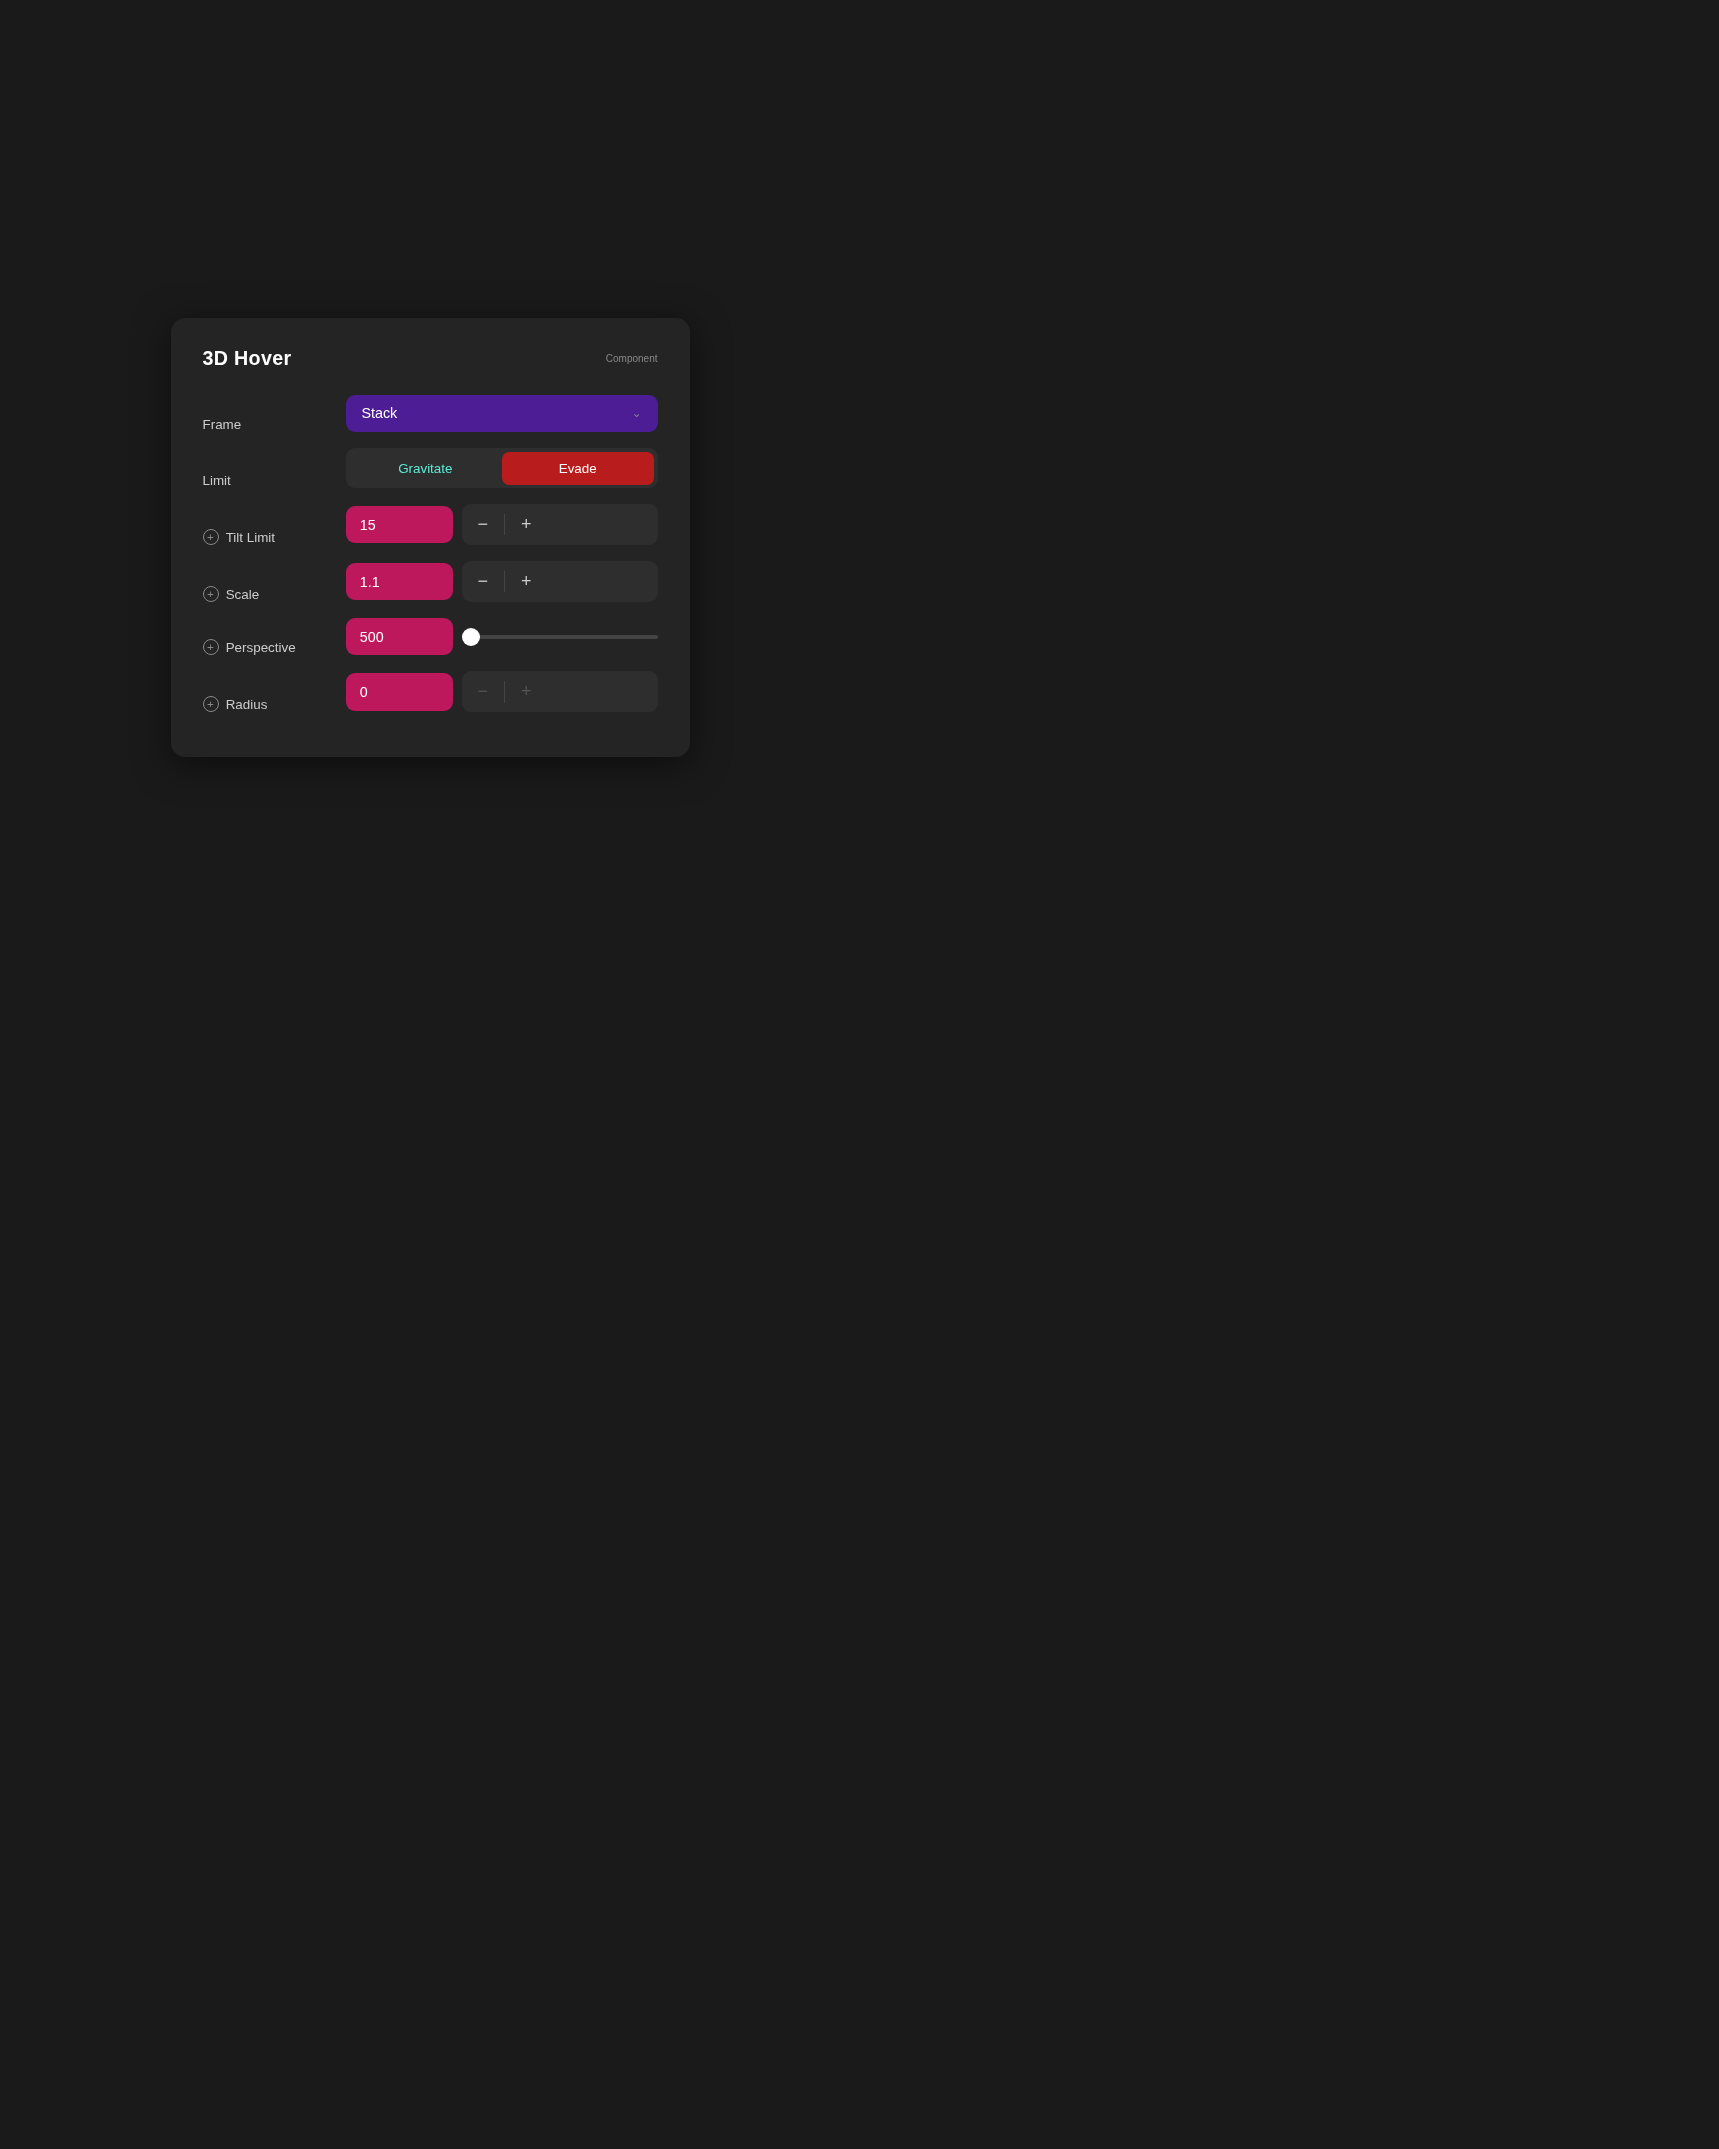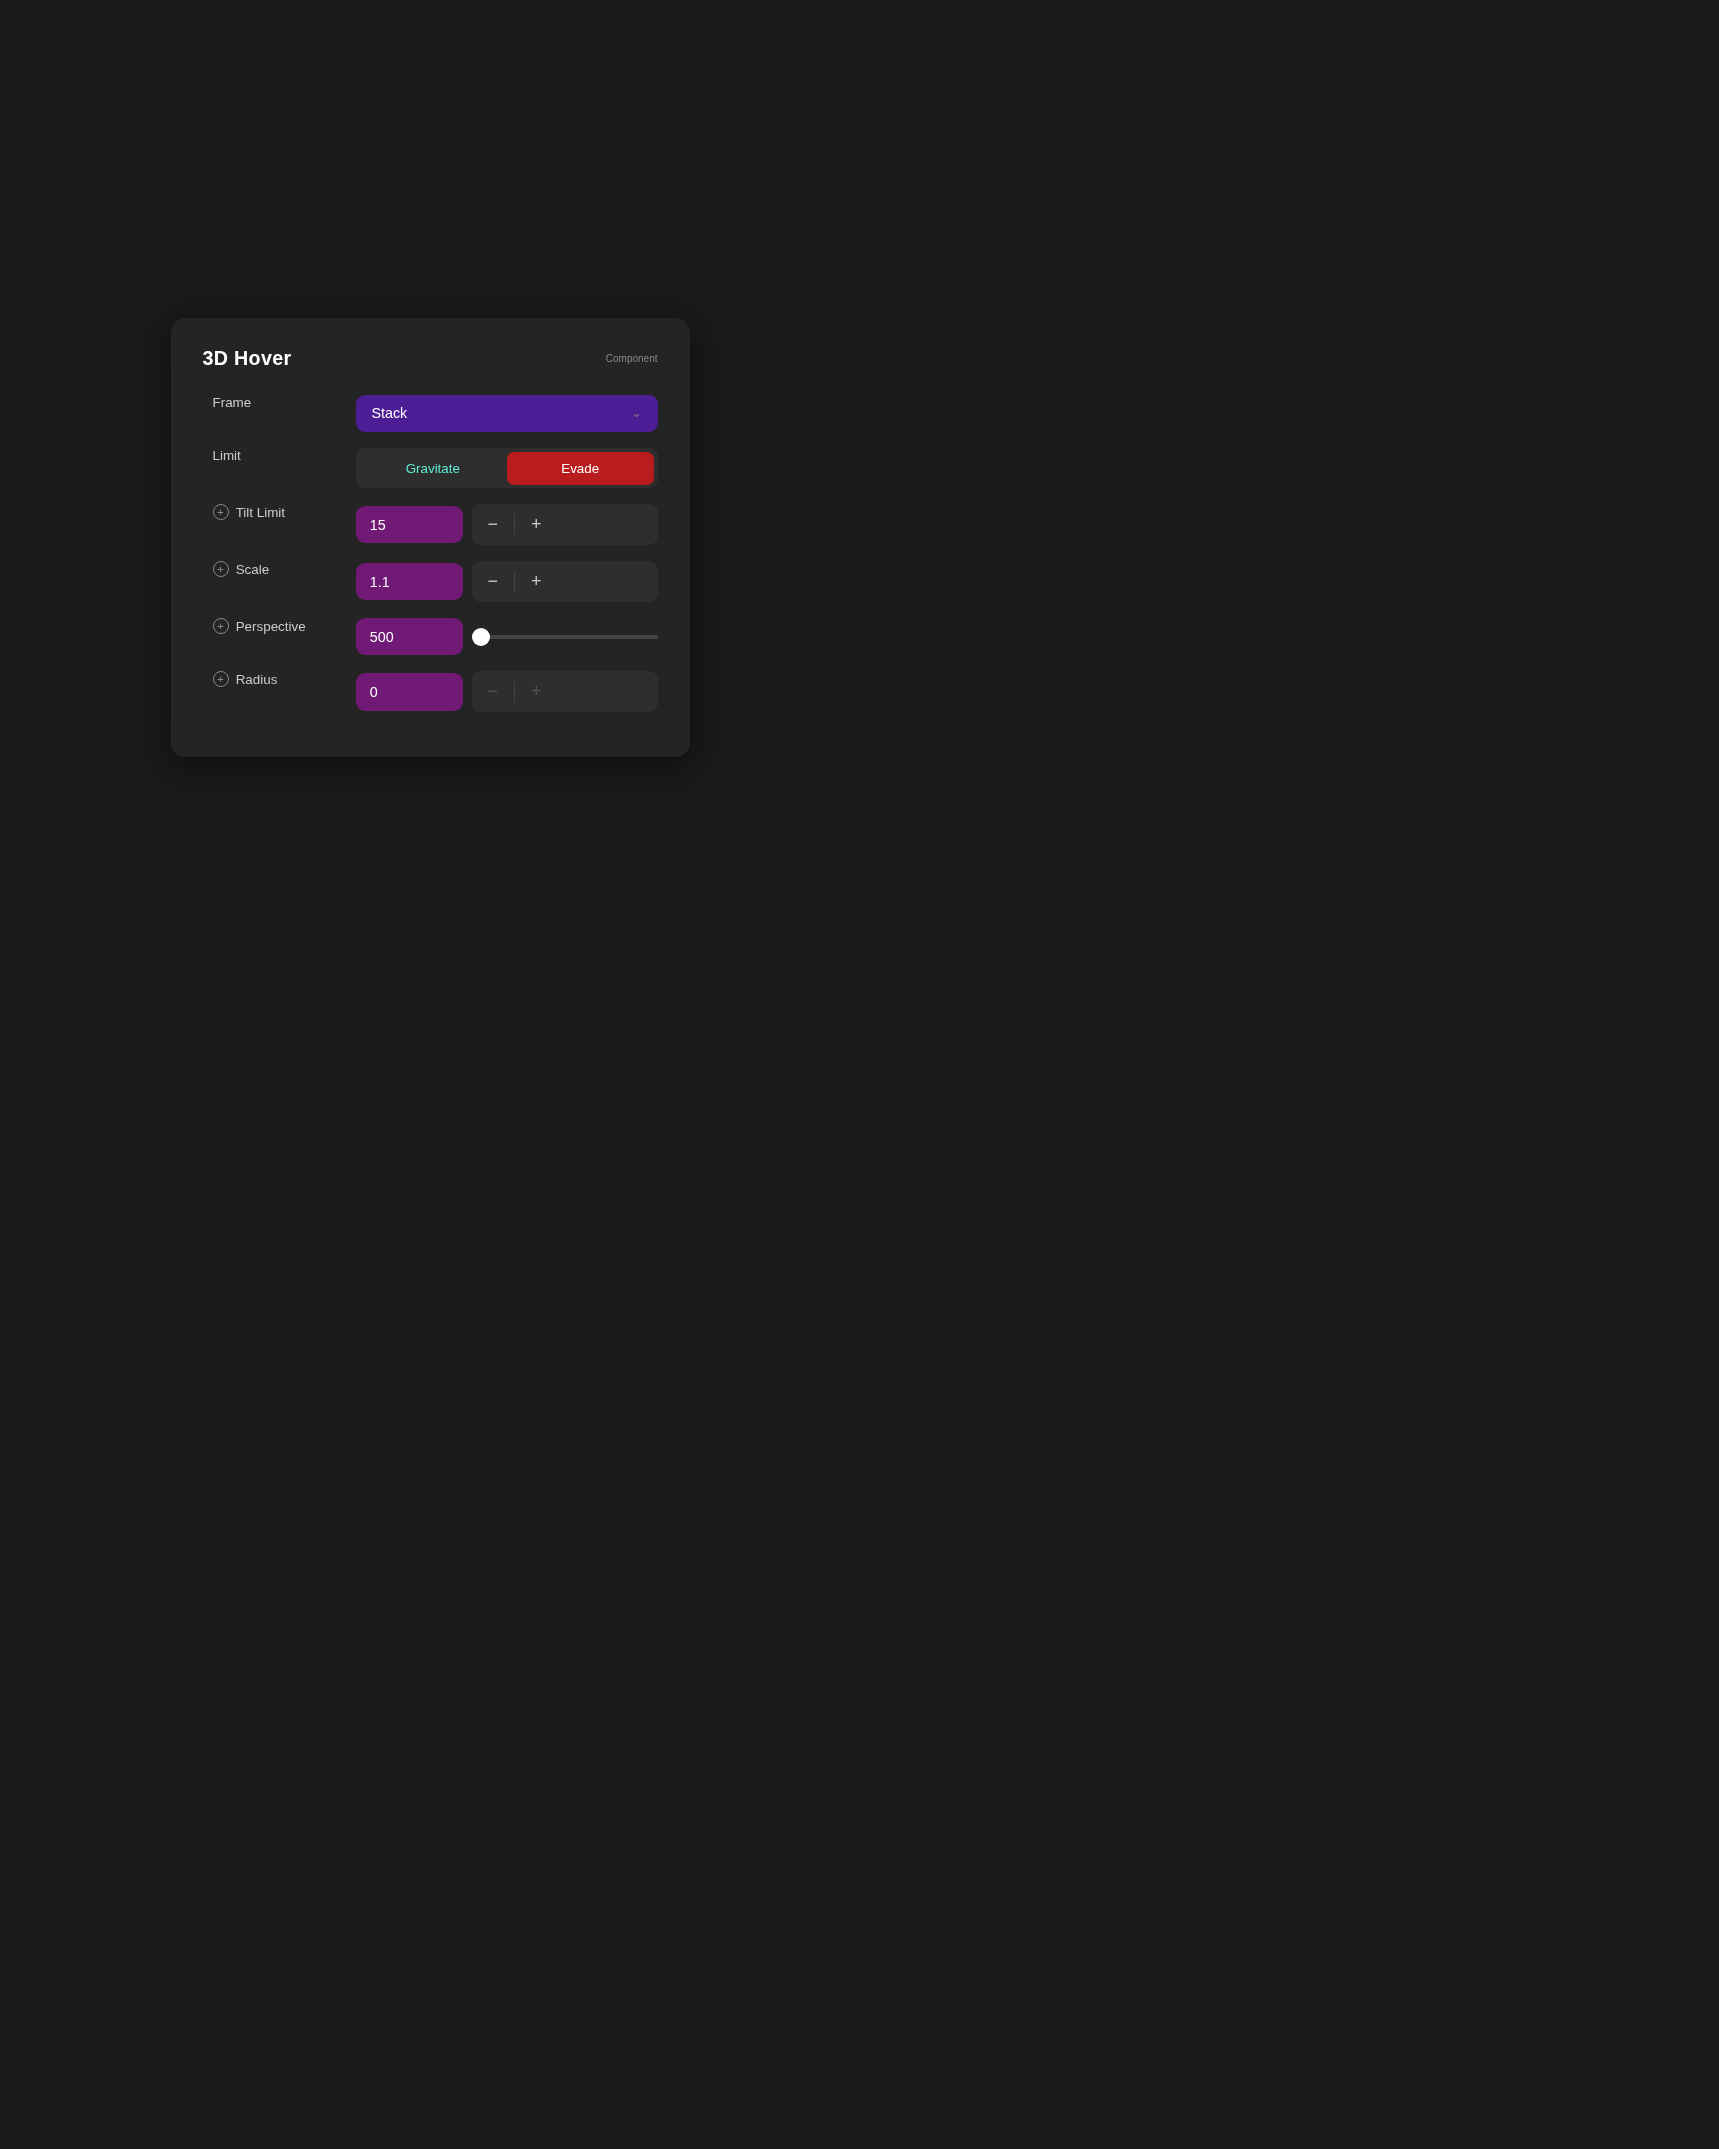--- a/index.html
+++ b/index.html
@@ -43,23 +43,22 @@
 
     .panel-subtitle {
       color: #888888;
       font-size: 10px;
       font-weight: 400;
       text-align: right;
     }
 
     .row {
       display: flex;
-      align-items: flex-start;
+      align-items: flex-end;
       margin-bottom: 16px;
-      margin-left: 10px;
     }
 
     .row-label {
       color: #cccccc;
       font-size: 13.4px;
       font-weight: 400;
       width: 143px;
       flex-shrink: 0;
       display: flex;
       align-items: center;
@@ -140,21 +139,21 @@
       color: #5eead4;
     }
 
     .toggle-btn.active {
       background-color: #b91c1c;
       color: #ffffff;
     }
 
     
     .number-input {
-      background-color: #701a75;
+      background-color: #be185d;
       border-radius: 9px;
       padding: 10.7px 14.3px;
       color: #ffffff;
       font-size: 14.3px;
       font-weight: 500;
       width: 107px;
       border: none;
       outline: none;
       text-align: left;
     }

